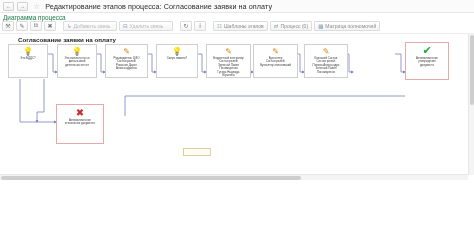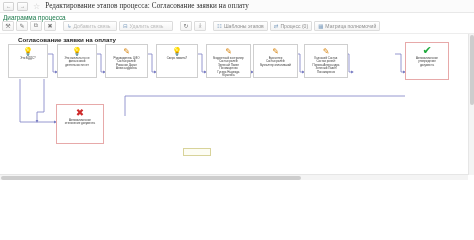--- a/index.html
+++ b/index.html
@@ -17,21 +17,21 @@
     background: #fbfbfb; border-bottom: 1px solid #e8e8e8;
     display: flex; align-items: center; gap: 3px; padding-left: 3px;
   }
   .navbtn {
     width: 11px; height: 9px; border: 1px solid #d2d2d2; border-radius: 1px;
     background: linear-gradient(#ffffff, #f0f0f0);
     font-size: 5px; line-height: 7px; text-align: center; color: #8a8a8a;
   }
   .star { font-size: 8px; color: #c9c9c9; margin-left: 2px; margin-right: 2px; }
   .title-text {
-    font-size: 7.2px; color: #2b2b2b; white-space: nowrap; letter-spacing: .01em; font-family: Liberation Serif, serif;
+    font-size: 7.2px; color: #2b2b2b; white-space: nowrap; letter-spacing: .01em;
   }
 
   
   .sectlabel {
     position: absolute; top: 14px; left: 3px;
     font-size: 6.4px; color: #1b7a4b; white-space: nowrap;
   }
 
   
   .toolbar {

